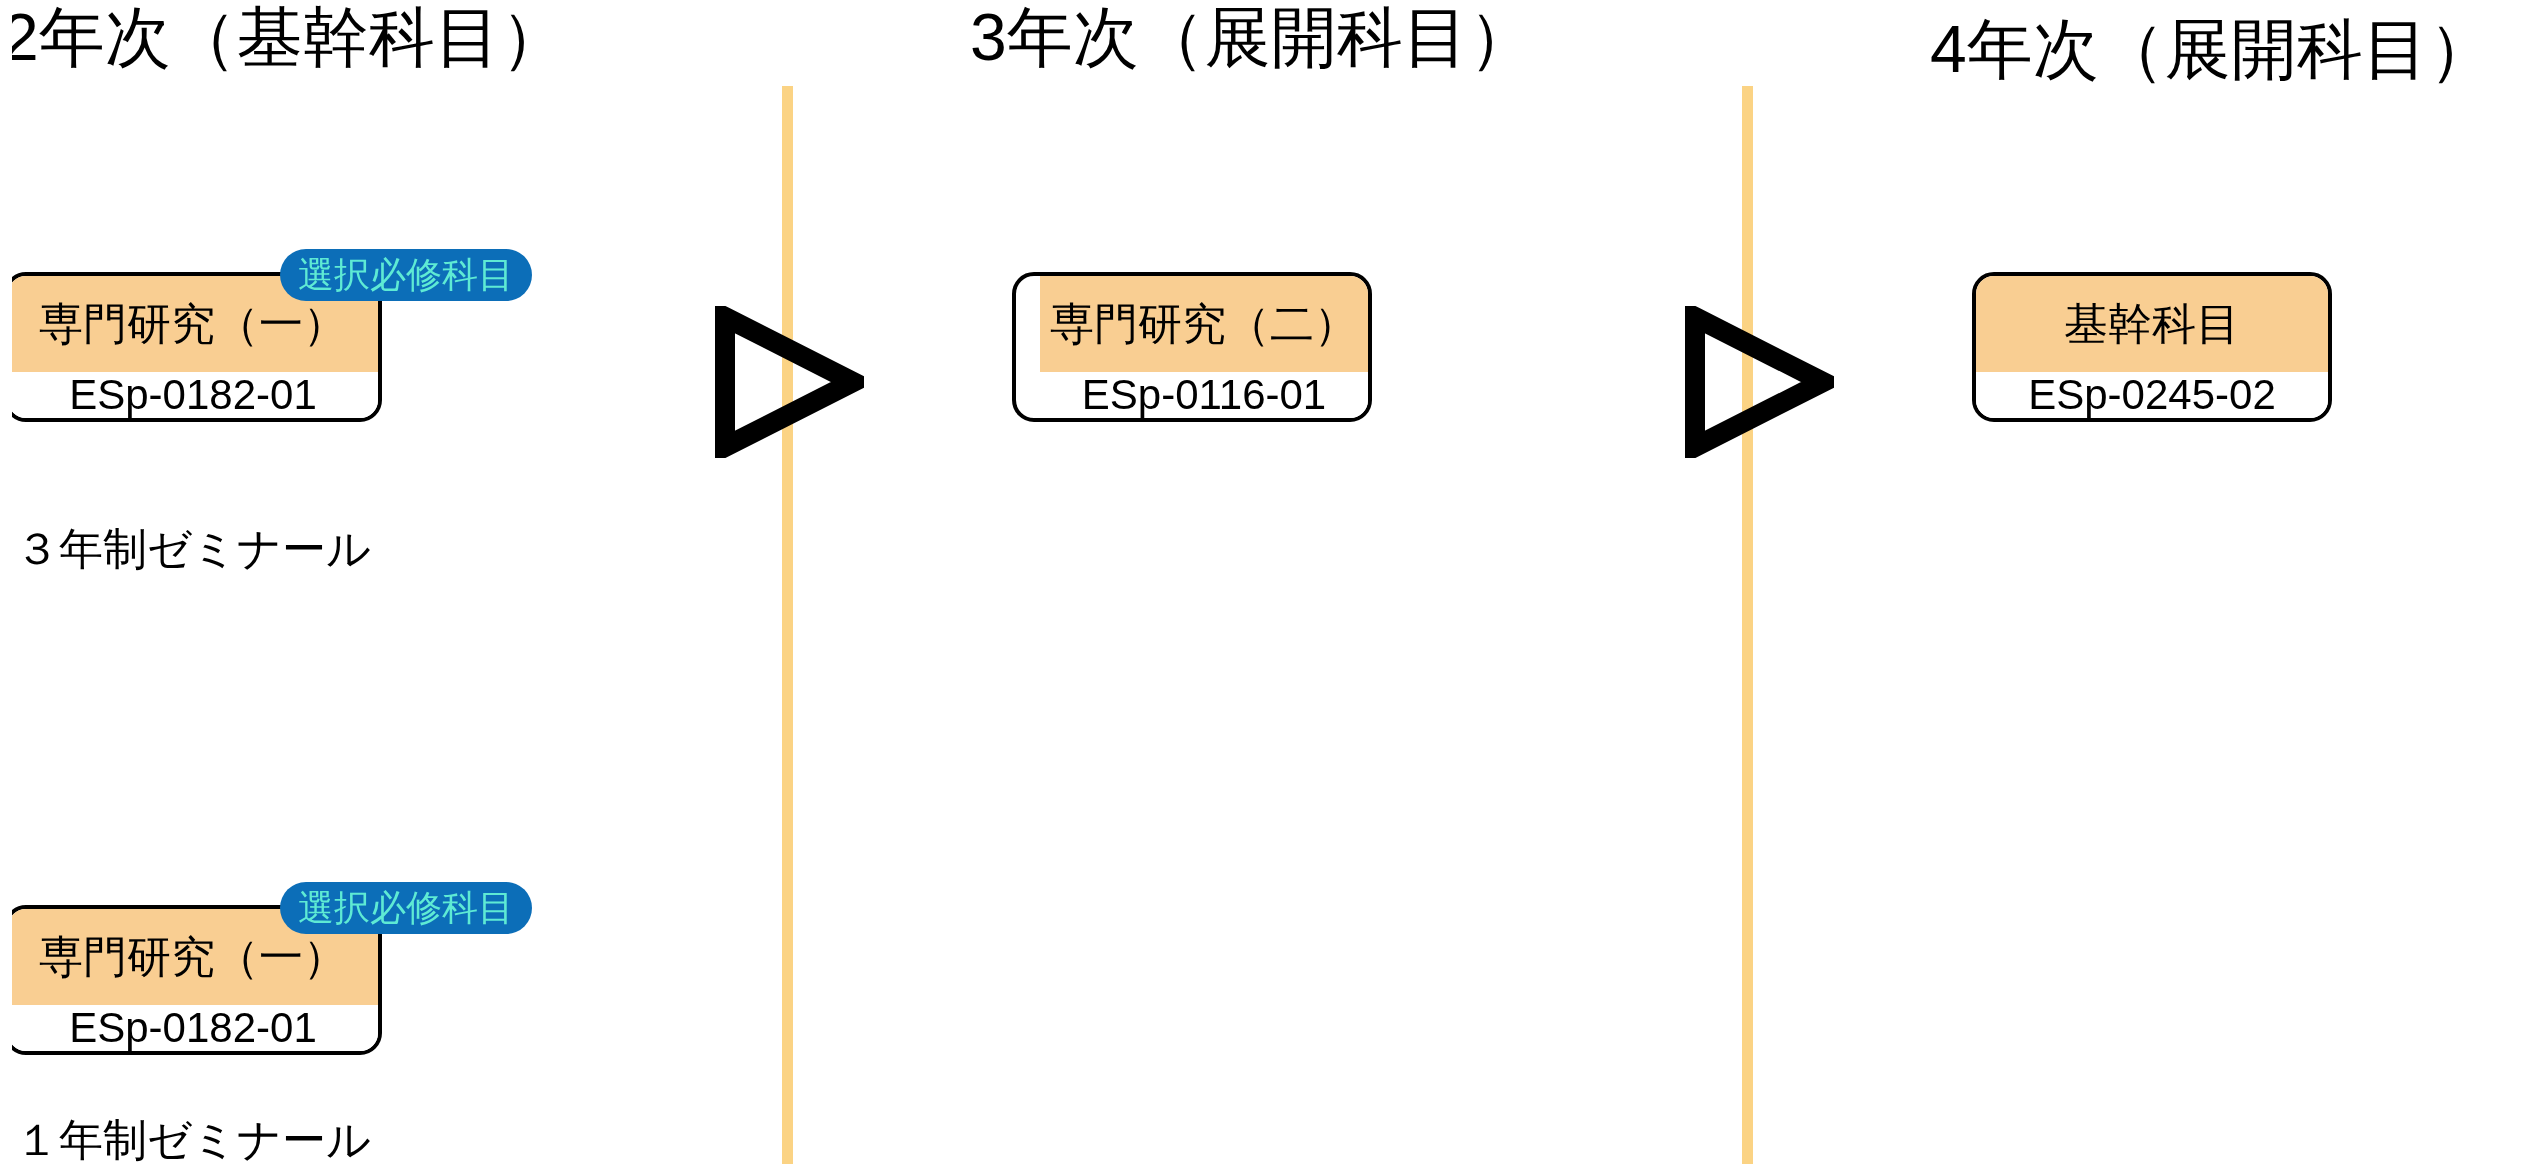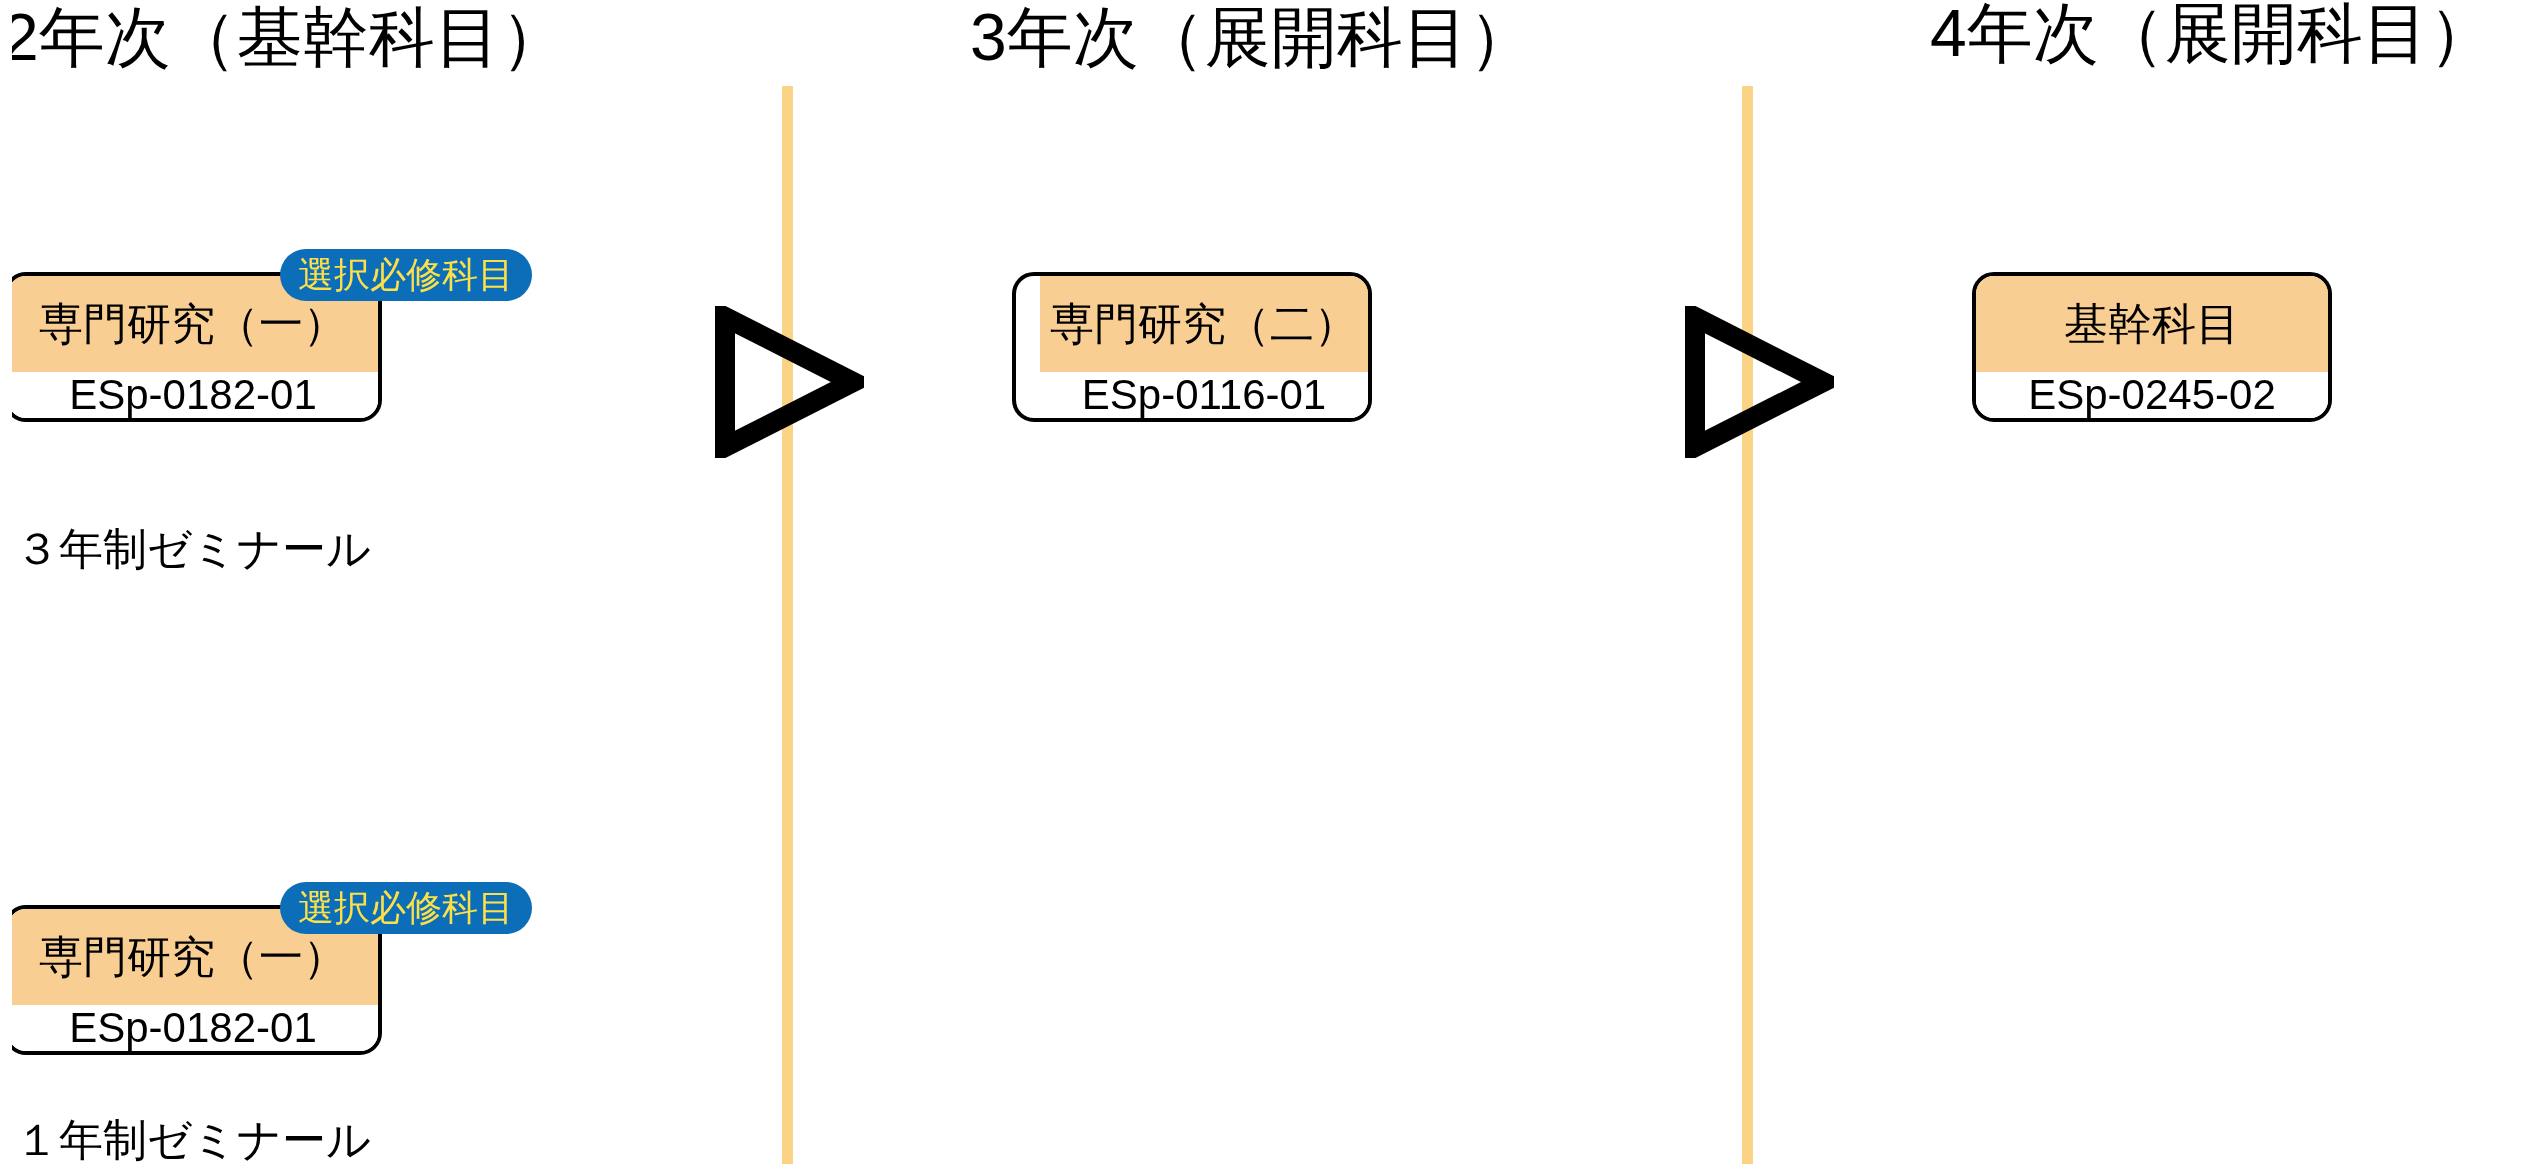--- a/index.html
+++ b/index.html
@@ -35,21 +35,21 @@
     position: absolute;
     white-space: nowrap;
     font-size: 66px;
     line-height: 1;
     font-weight: 400;
     color: #000000;
     letter-spacing: 0px;
   }
   #year-heading-0 { left: -10px;   top: 4px; }
   #year-heading-1 { left: 958px;   top: 4px; }
-  #year-heading-2 { left: 1918px;  top: 0; text-align: right; }
+  #year-heading-2 { left: 1918px;  top: 16px; text-align: right; }
 
   
   .course-card {
     position: absolute;
     box-sizing: border-box;
     border: 4px solid #000000;
     border-radius: 22px;
     background: #ffffff;
     overflow: hidden;
   }
@@ -97,21 +97,21 @@
   #course-card-2 { left: 1000px; padding-left: 24px; }
   #course-card-3 { left: 1960px; }
 
   
   .requirement-badge {
     position: absolute;
     display: flex;
     align-items: center;
     justify-content: center;
     background: #0C6EB8;
-    color: #fde047;
+    color: #5eead4;
     border-radius: 26px;
     font-size: 36px;
     line-height: 1;
     white-space: nowrap;
     padding: 0 18px;
     height: 52px;
     box-sizing: border-box;
   }
   #requirement-badge-0 { left: 268px; top: 249px; }
   #requirement-badge-1 { left: 268px; top: 882px; }

